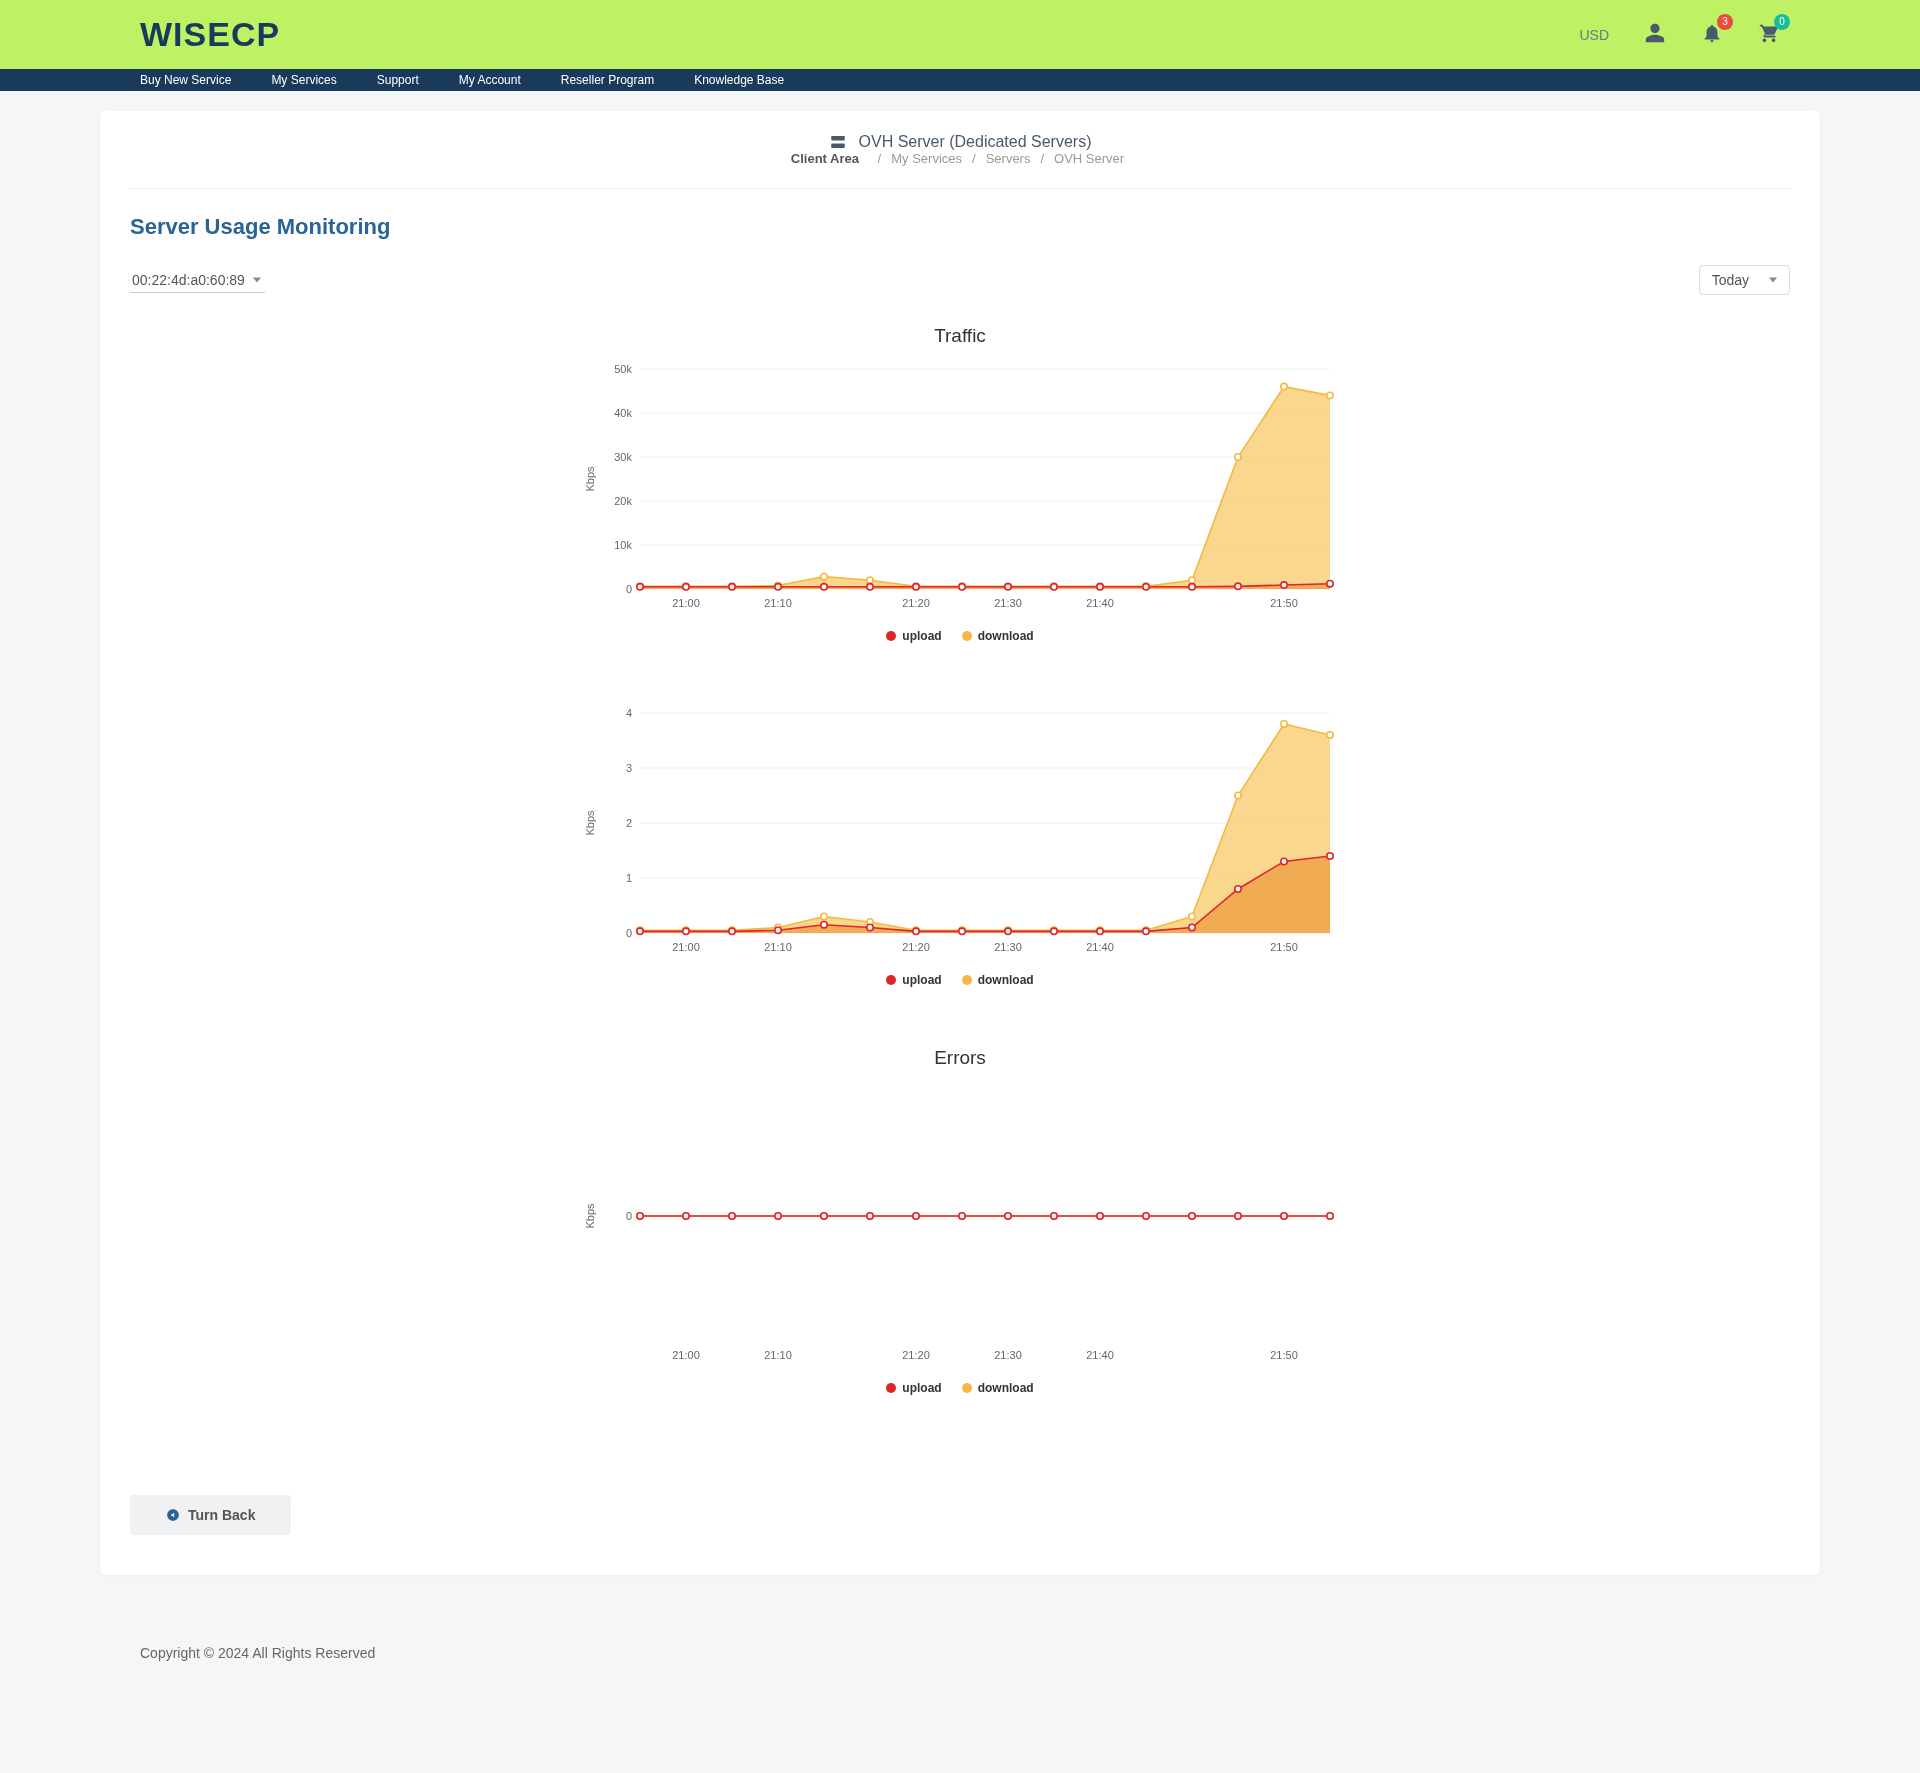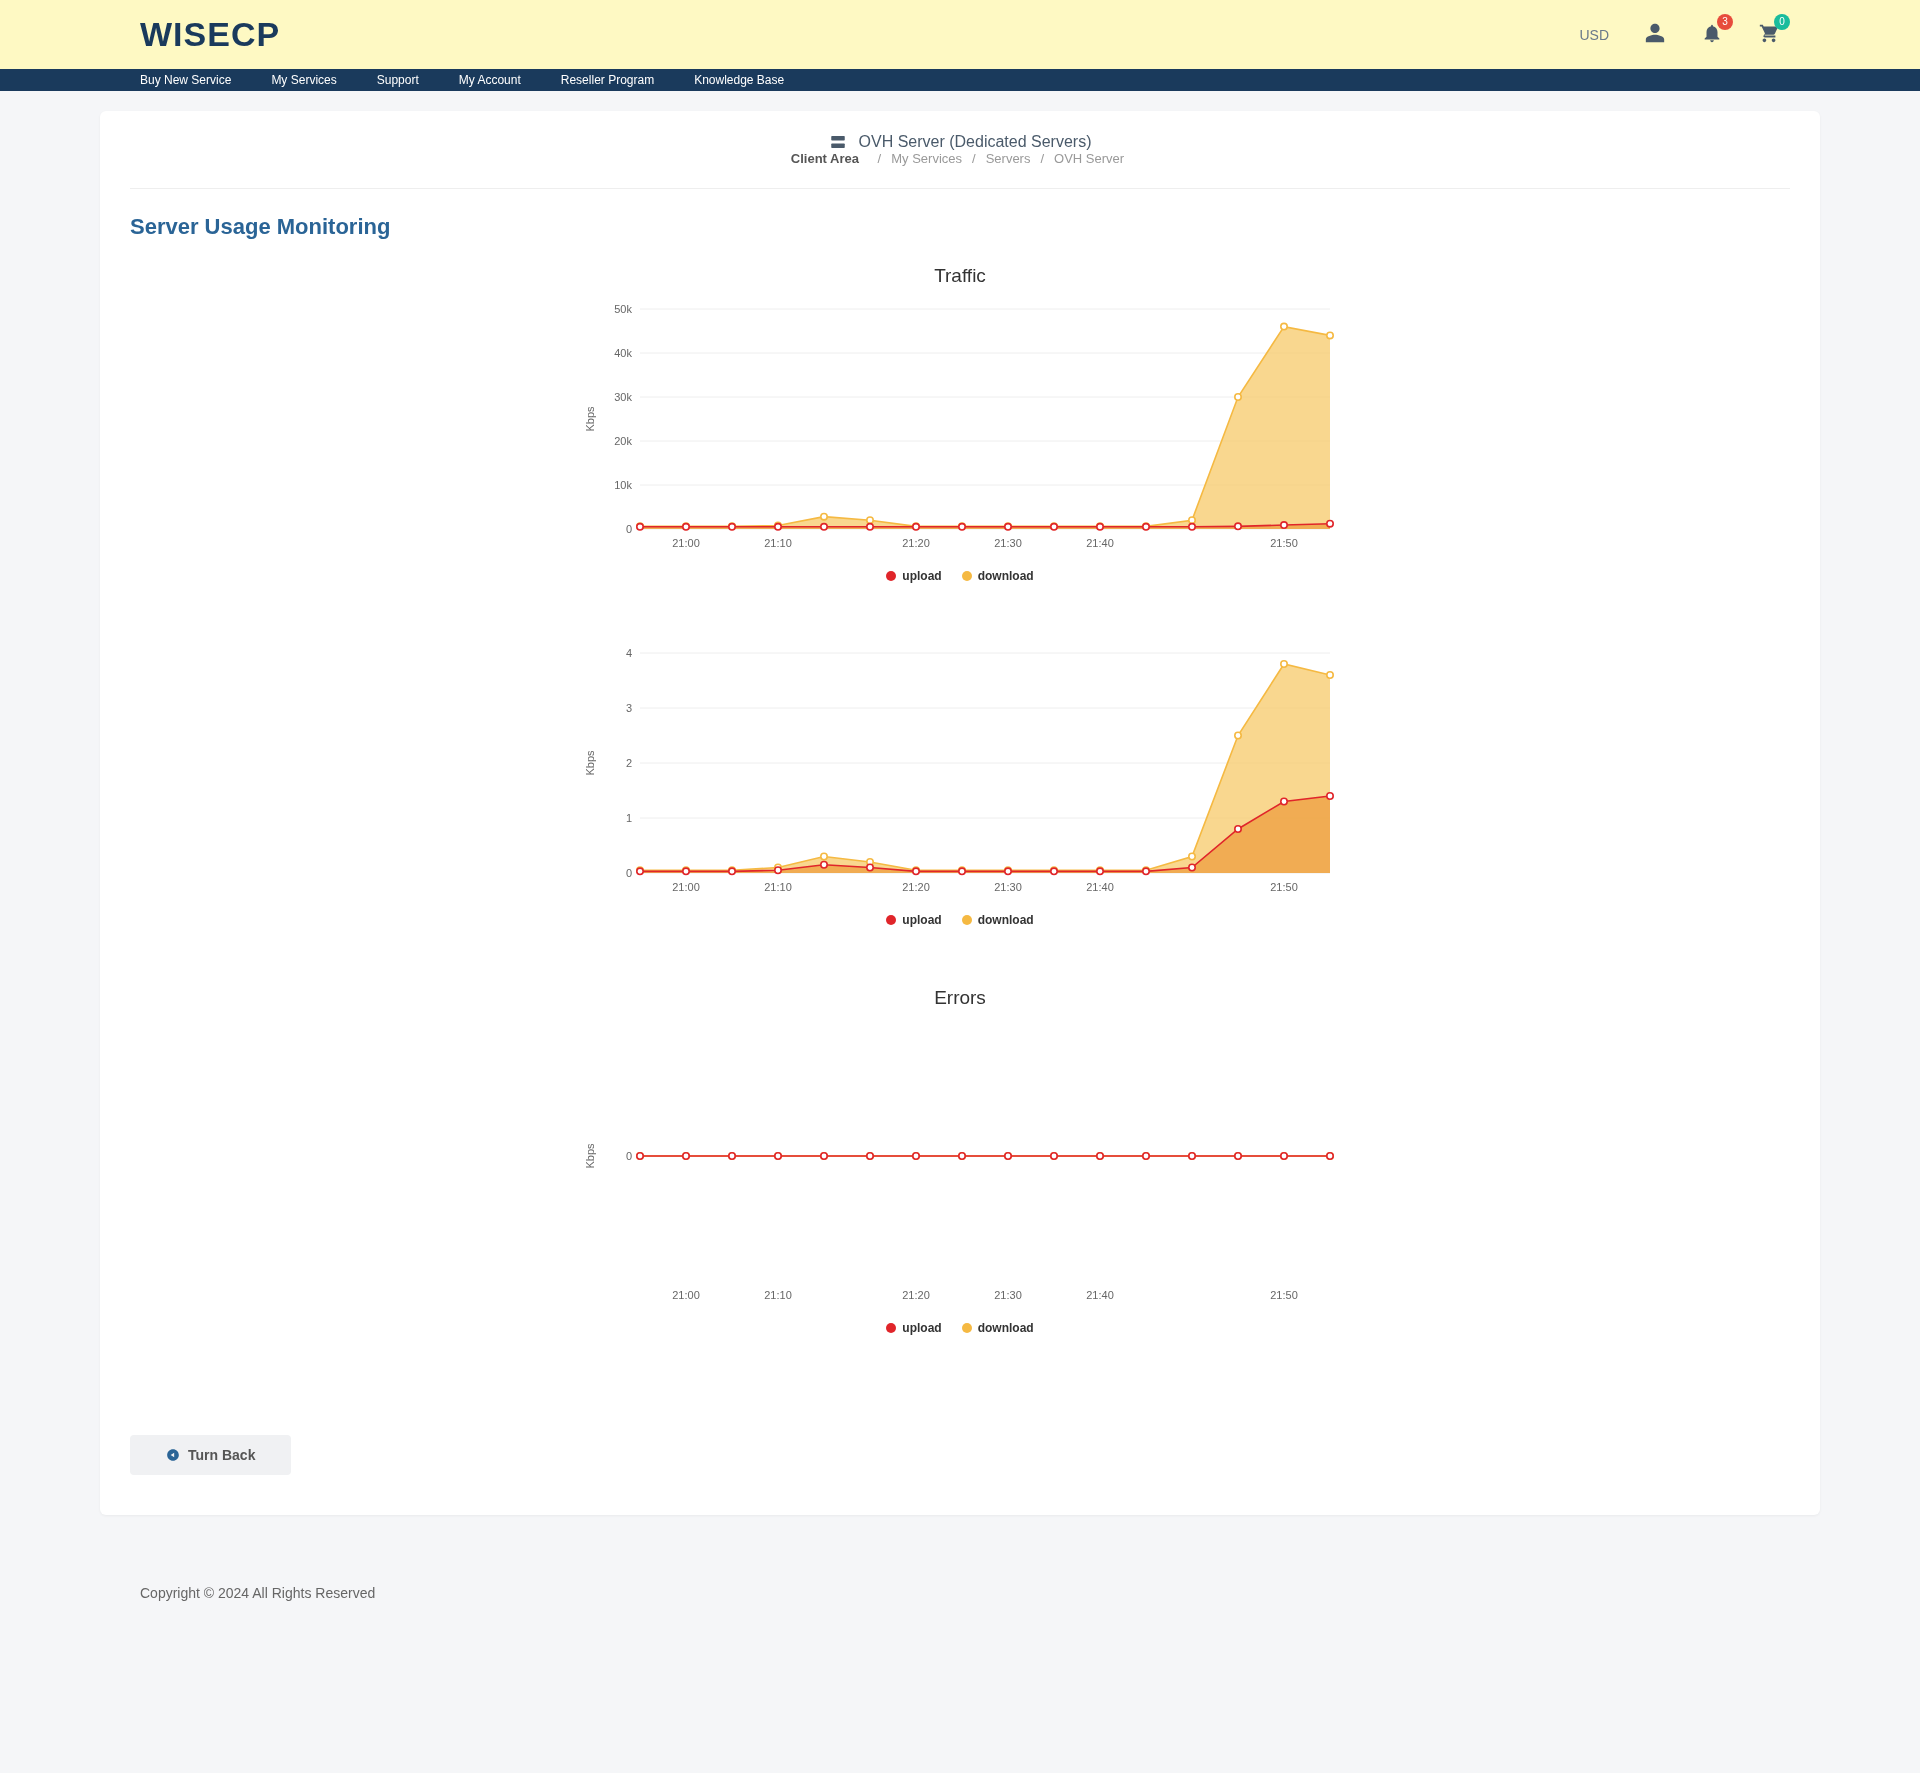--- a/index.html
+++ b/index.html
@@ -1,17 +1,17 @@
 <!DOCTYPE html>
 <html><head>
 <meta charset="utf-8">
 <style>
 * { box-sizing: border-box; margin: 0; padding: 0; }
 body { font-family: -apple-system, BlinkMacSystemFont, "Segoe UI", Arial, sans-serif; background: #f5f6f8; color: #333; }
-.header { background: #fef9c3; padding: 15px 13px; }
+.header { background: #bef264; padding: 15px 13px; }
 .container { max-width: 1720px; margin: 0 auto; padding: 0 40px; }
 .header-inner { display: flex; align-items: center; justify-content: space-between; }
 .logo { font-family: Arial, sans-serif; font-size: 34px; font-weight: 600; color: #1a3a5c; letter-spacing: 1px; }
 .header-right { display: flex; align-items: center; gap: 35px; }
 .currency { color: #6a7a8a; font-size: 14px; }
 .icon-btn { position: relative; color: #4a5a6a; cursor: pointer; }
 .icon-btn svg { width: 22px; height: 22px; fill: currentColor; }
 .badge { position: absolute; top: -8px; right: -10px; background: #e74c3c; color: #fff; font-size: 10px; border-radius: 50%; width: 16px; height: 16px; display: flex; align-items: center; justify-content: center; }
 .badge-green { background: #1abc9c; }
 .nav { background: #1a3a5c; }
@@ -95,20 +95,24 @@
           </svg>
         <span class="panel-title">OVH Server (Dedicated Servers)</span>
       </div>
       <div class="breadcrumb">
         <span class="active">Client Area</span>
         <span id="bc-rest"><span>/</span><span>My Services</span><span>/</span><span>Servers</span><span>/</span><span>OVH Server</span></span>
       </div>
     </div>
     <div class="divider"></div>
     <div class="section-title">Server Usage Monitoring</div>
+    <div class="controls">
+      <div class="select-like">00:22:4d:a0:60:89</div>
+      <div class="select-like select-right">Today</div>
+    </div>
     <div class="chart-area" id="charts">
         <div class="chart-block">
     <div class="chart-title">Traffic</div>
     <div class="chart-wrap">
             <svg class="chart-svg" width="760" height="260">
               <line x1="60" y1="230" x2="750" y2="230" stroke="#eee" stroke-width="1"></line>
               <line x1="60" y1="186" x2="750" y2="186" stroke="#eee" stroke-width="1"></line>
               <line x1="60" y1="142" x2="750" y2="142" stroke="#eee" stroke-width="1"></line>
               <line x1="60" y1="98" x2="750" y2="98" stroke="#eee" stroke-width="1"></line>
               <line x1="60" y1="54" x2="750" y2="54" stroke="#eee" stroke-width="1"></line>

